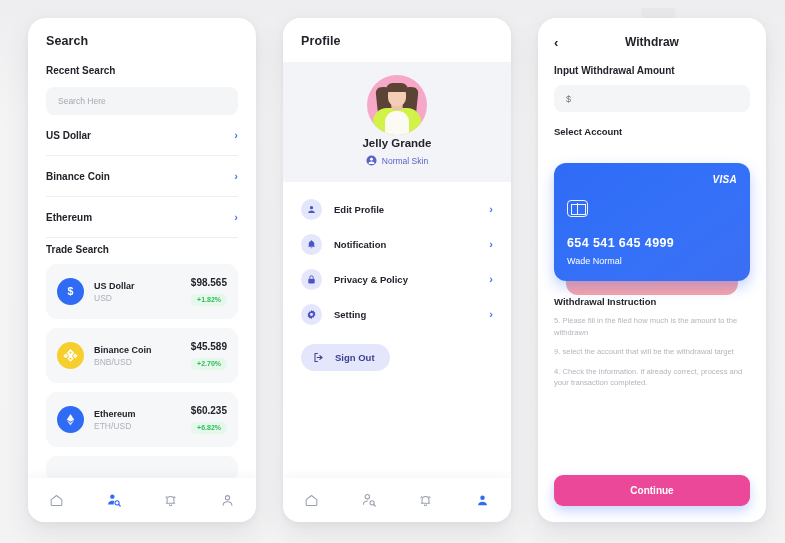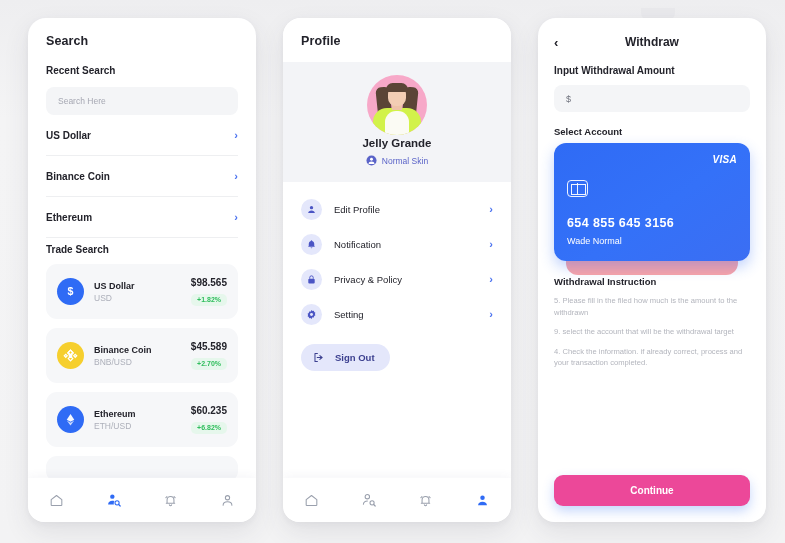--- a/index.html
+++ b/index.html
@@ -176,21 +176,21 @@
     display: flex; align-items: center;
   }
   .menu-ic {
     width: 21px; height: 21px; border-radius: 50%;
     background: #e4e7fb;
     display: flex; align-items: center; justify-content: center;
     flex: none;
   }
   .menu-label {
     margin-left: 12px; flex: 1 1 auto;
-    font-size: 9.5px; font-weight: 400; color: #23232b;
+    font-size: 9.5px; font-weight: 700; color: #23232b;
   }
   .signout {
     margin: 12px 0 0 0;
     height: 27px; width: 89px;
     background: #e4e7fb;
     border-radius: 14px;
     display: flex; align-items: center;
     padding-left: 11px; gap: 10px;
   }
   .signout .so-t { font-size: 9.5px; font-weight: 700; color: #3b3f8f; }
@@ -206,21 +206,21 @@
   .wd-body { padding: 0 16px; }
   .wd-sub { margin-top: 16px; font-size: 10px; font-weight: 700; color: #23232b; }
   .wd-input {
     margin-top: 9px; height: 27px;
     background: #f4f5f7; border-radius: 8px;
     display: flex; align-items: center; padding: 0 12px;
   }
   .wd-input .val { font-size: 9px; color: #6f727d; }
   .wd-sub2 { margin-top: 14px; font-size: 9.5px; font-weight: 700; color: #23232b; }
 
-  .card-stack { position: relative; margin-top: 6px; height: 120px; }
+  .card-stack { position: relative; margin-top: 26px; height: 120px; }
   .card-behind {
     position: absolute; left: 12px; right: 12px; top: 22px;
     height: 110px;
     background: #f9a3a7;
     border-radius: 12px;
   }
   .visa-card {
     position: absolute; left: 0; right: 0; top: 0;
     height: 118px;
     background: linear-gradient(145deg,#2f6bf5 0%, #3471f8 55%, #3b6ef3 100%);
@@ -535,21 +535,21 @@
           <span class="val">$</span>
         </div>
 
         <div class="wd-sub2">Select Account</div>
 
         <div class="card-stack">
           <div class="card-behind"></div>
           <div class="visa-card">
             <span class="visa-logo">VISA</span>
             <span class="chip"></span>
-            <span class="card-num">654 855 645 3156</span>
+            <span class="card-num">654 541 645 4999</span>
             <span class="card-holder">Wade Normal</span>
           </div>
         </div>
 
         <div class="instr-title">Withdrawal Instruction</div>
         <div class="instr-list">
           <div class="instr-item">5. Please fill in the filed how much is the amount to the withdrawn</div>
           <div class="instr-item">9. select the account that will be the withdrawal target</div>
           <div class="instr-item">4. Check the information. if already correct, process and your transaction completed.</div>
         </div>

